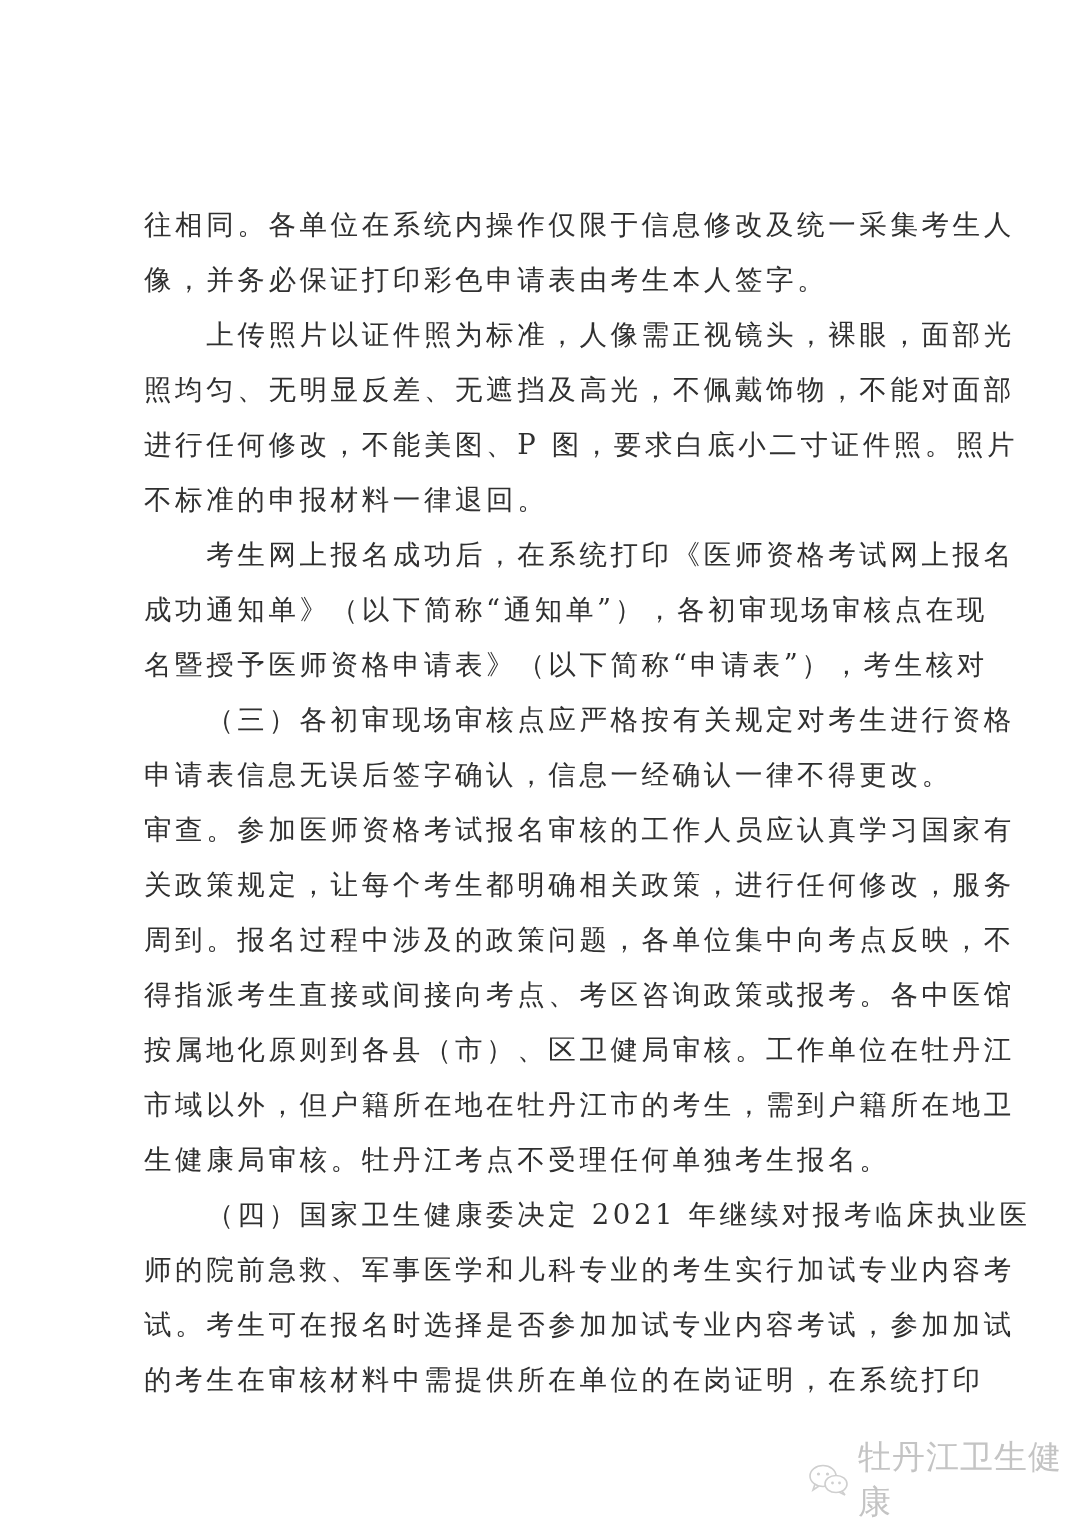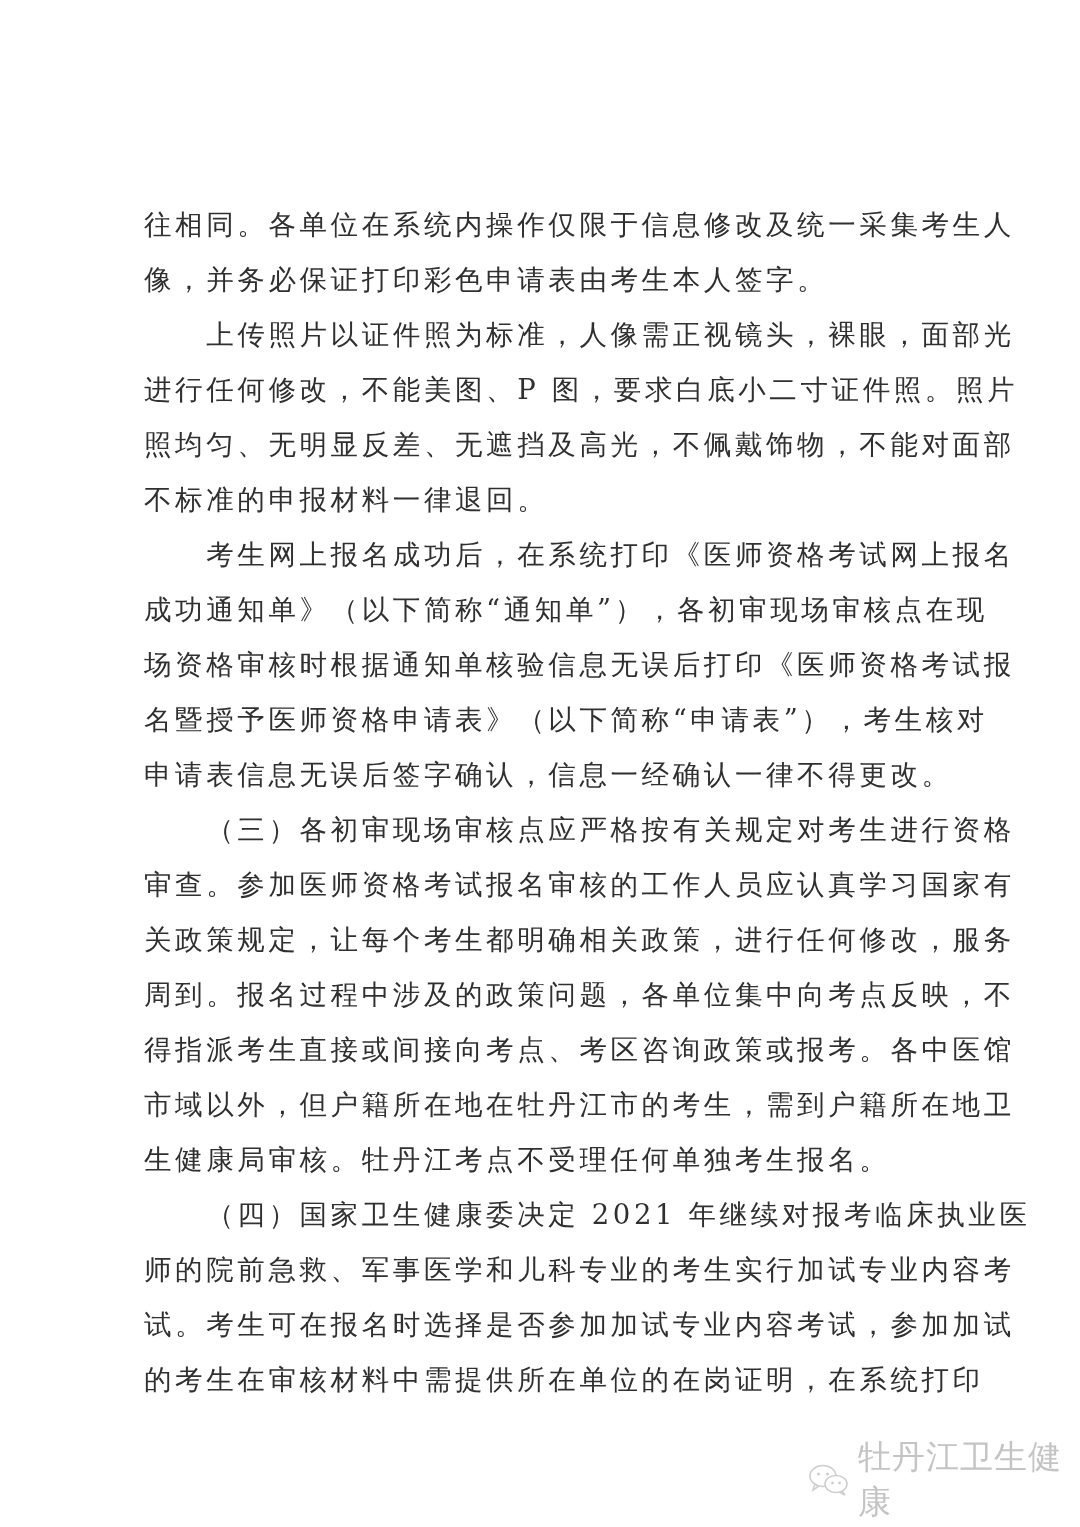--- a/index.html
+++ b/index.html
@@ -61,33 +61,33 @@
     }
   </style>
 </head>
 <body>
 
 <div class="page">
   <div class="content">
     <span class="line">往相同。各单位在系统内操作仅限于信息修改及统一采集考生人</span>
     <span class="line">像，并务必保证打印彩色申请表由考生本人签字。</span>
     <span class="line">　　上传照片以证件照为标准，人像需正视镜头，裸眼，面部光</span>
+    <span class="line">照均匀、无明显反差、无遮挡及高光，不佩戴饰物，不能对面部</span>
     <span class="line">进行任何修改，不能美图、P 图，要求白底小二寸证件照。照片</span>
-    <span class="line">照均匀、无明显反差、无遮挡及高光，不佩戴饰物，不能对面部</span>
     <span class="line">不标准的申报材料一律退回。</span>
     <span class="line">　　考生网上报名成功后，在系统打印《医师资格考试网上报名</span>
     <span class="line">成功通知单》（以下简称“通知单”），各初审现场审核点在现</span>
-    <span class="line">场资格审核时根据通知单核验信息无误后打印《医师资格考试报</span>
     <span class="line">名暨授予医师资格申请表》（以下简称“申请表”），考生核对</span>
+    <span class="line">　　（三）各初审现场审核点应严格按有关规定对考生进行资格</span>
     <span class="line">申请表信息无误后签字确认，信息一经确认一律不得更改。</span>
-    <span class="line">　　（三）各初审现场审核点应严格按有关规定对考生进行资格</span>
     <span class="line">审查。参加医师资格考试报名审核的工作人员应认真学习国家有</span>
     <span class="line">关政策规定，让每个考生都明确相关政策，进行任何修改，服务</span>
     <span class="line">周到。报名过程中涉及的政策问题，各单位集中向考点反映，不</span>
     <span class="line">得指派考生直接或间接向考点、考区咨询政策或报考。各中医馆</span>
+    <span class="line">按属地化原则到各县（市）、区卫健局审核。工作单位在牡丹江</span>
     <span class="line">市域以外，但户籍所在地在牡丹江市的考生，需到户籍所在地卫</span>
     <span class="line">生健康局审核。牡丹江考点不受理任何单独考生报名。</span>
     <span class="line">　　（四）国家卫生健康委决定 2021 年继续对报考临床执业医</span>
     <span class="line">师的院前急救、军事医学和儿科专业的考生实行加试专业内容考</span>
     <span class="line">试。考生可在报名时选择是否参加加试专业内容考试，参加加试</span>
     <span class="line">的考生在审核材料中需提供所在单位的在岗证明，在系统打印</span>
   </div>
 
   <div class="watermark">
     <span class="wm-icon">

